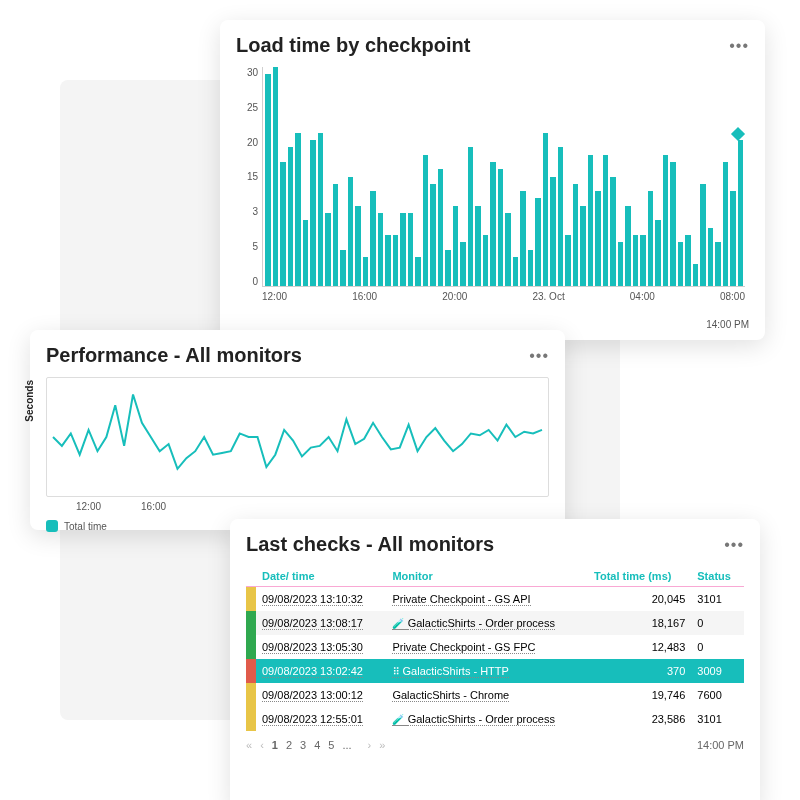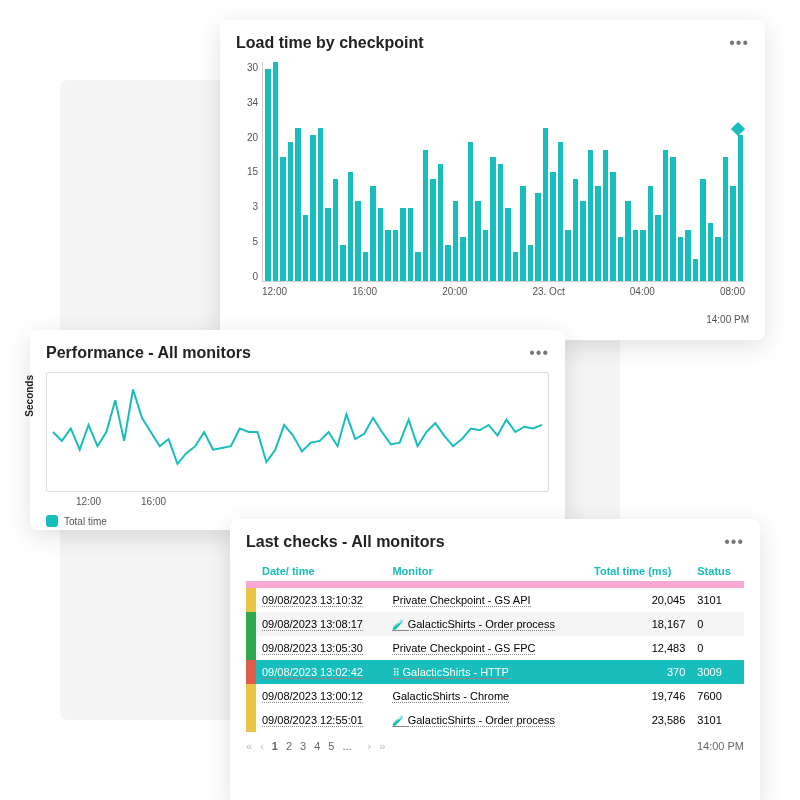--- a/index.html
+++ b/index.html
@@ -26,21 +26,21 @@
     border-radius: 8px;
     box-shadow: 0 6px 24px rgba(0,0,0,0.12);
     padding: 14px 16px;
   }
   .card-header {
     display: flex;
     justify-content: space-between;
     align-items: center;
     margin-bottom: 10px;
   }
-  .card-title { font-size: 16px; font-weight: 600; color: #222; }
+  .card-title { font-size: 20px; font-weight: 600; color: #222; }
   .more-dots { color: #777; font-size: 16px; letter-spacing: 1px; cursor: pointer; }
   
   .loadtime-card { left: 220px; top: 20px; width: 545px; height: 320px; }
   .bar-chart-wrap { position: relative; height: 250px; }
   .y-axis-bar {
     position: absolute; left: 0; top: 0; height: 220px; width: 22px;
     display: flex; flex-direction: column; justify-content: space-between;
     font-size: 10px; color: #555; text-align: right;
   }
   .bars-area {
@@ -75,21 +75,21 @@
     display: flex; gap: 40px; padding-left: 30px;
     font-size: 10px; color: #555; margin-top: 4px;
   }
   .legend { display: flex; align-items: center; gap: 6px; font-size: 10px; color: #555; margin-top: 8px; }
   .legend-swatch { width: 12px; height: 12px; border-radius: 3px; }
   
   .checks-card { left: 230px; top: 519px; width: 530px; height: 290px; }
   .checks-table { width: 100%; border-collapse: collapse; font-size: 11px; }
   .checks-table th {
     text-align: left; color: #17bebb; font-weight: 600;
-    padding: 4px 6px; border-bottom: 7px solid #f9a8d4;
+    padding: 4px 6px; border-bottom: 1px solid #f9a8d4;
   }
   .checks-table th.num { text-align: left; }
   .checks-table td { padding: 6px; }
   .checks-table tr.data-row td.monitor-cell span,
   .checks-table tr.data-row td.dt-cell span { border-bottom: 1px dotted #888; }
   .status-bar { width: 10px; padding: 0 !important; }
   .status-bar div { width: 10px; height: 24px; }
   .row-odd { background: #fff; }
   .row-even { background: #f5f5f5; }
   .row-selected { background: #17bebb !important; color: #fff; }
@@ -111,21 +111,21 @@
 <div class="bg-panel"></div>
 
 <div class="card loadtime-card">
   <div class="card-header">
     <div class="card-title">Load time by checkpoint</div>
     <div class="more-dots">•••</div>
   </div>
   <div class="bar-chart-wrap">
     <div class="y-axis-bar" id="bar-y-axis">
         <div>30</div>
-        <div>34</div>
+        <div>25</div>
         <div>20</div>
         <div>15</div>
         <div>3</div>
         <div>5</div>
         <div>0</div>
       </div>
     <div class="bars-area" id="bars-area">
       <div class="diamond-marker"></div>
     <div class="bar" style="height: 96.6667%; background: rgb(23, 190, 187);"></div>
         <div class="bar" style="height: 100%; background: rgb(23, 190, 187);"></div>

